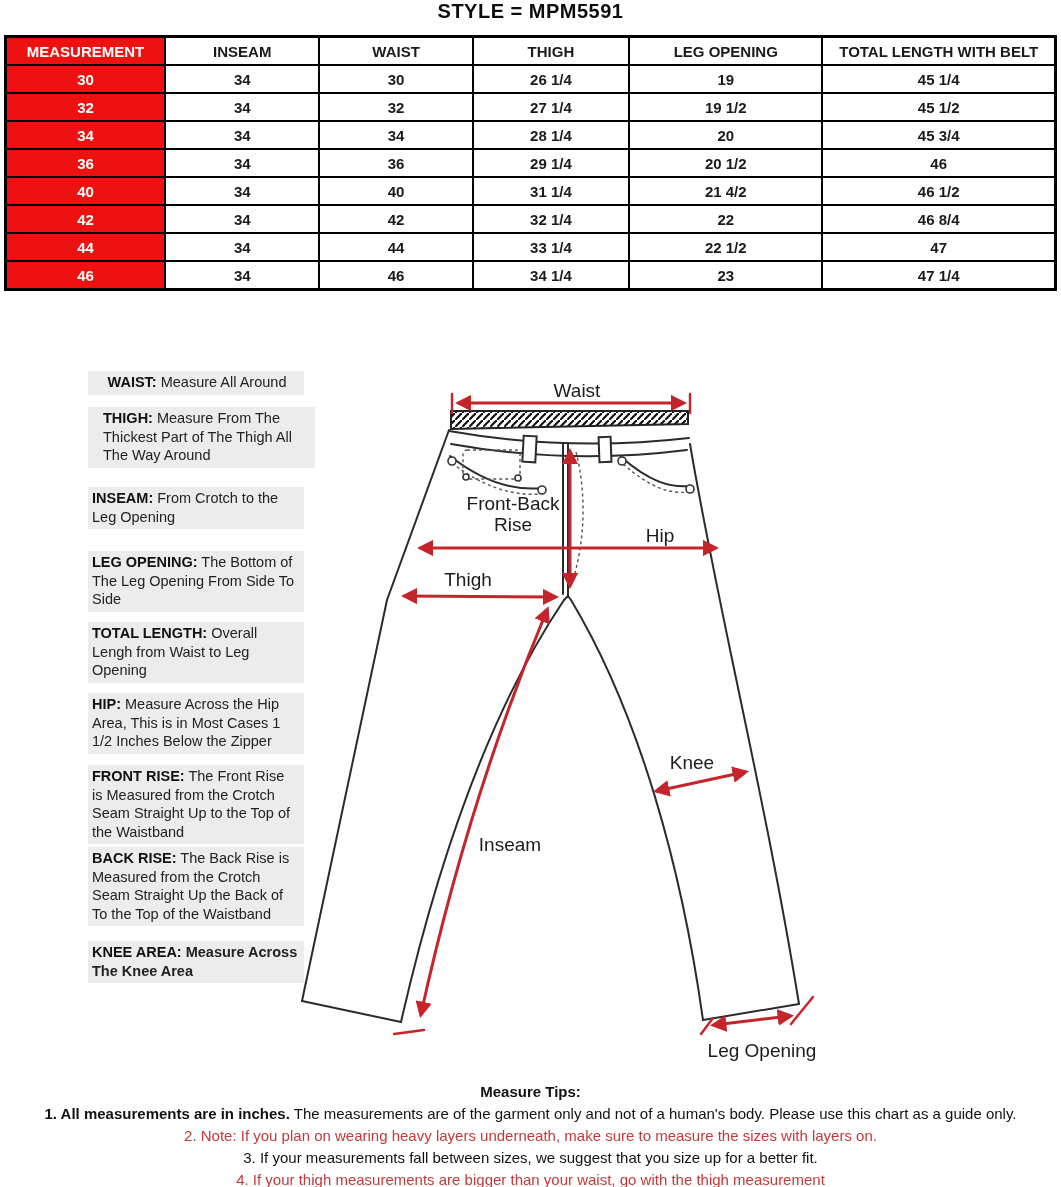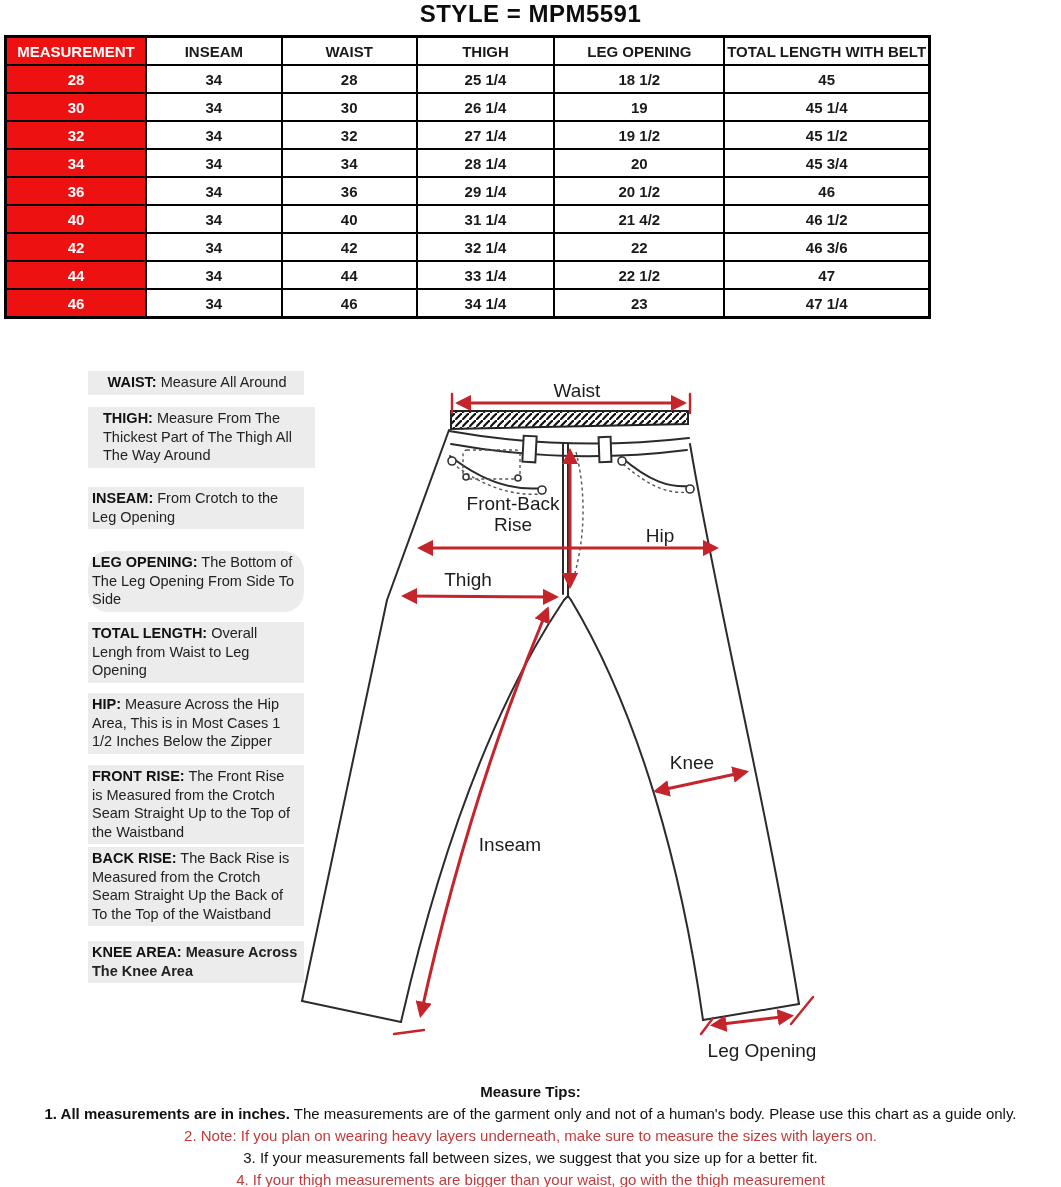--- a/index.html
+++ b/index.html
@@ -1,24 +1,24 @@
 <!DOCTYPE html>
 <html style="--table-red: #ee1111; --arrow-red: #c5242b; --tip-red: #c23a3a; --def-bg: #ececec;"><head>
 <meta charset="utf-8">
 <style>
   html,body{margin:0;padding:0;background:#fff;}
   #page{position:relative;width:1061px;height:1187px;background:#fff;overflow:hidden;
         font-family:"Liberation Sans", sans-serif;color:#111;}
 
   
   #title{position:absolute;top:0;left:0;right:0;text-align:center;
-         font-size:24px;font-weight:bold;letter-spacing:.5px;color:#0d0d0d;}
-
-  
-  table#sizes{position:absolute;top:35px;left:4px;width:927px;border-collapse:collapse;
+         font-size:20px;font-weight:bold;letter-spacing:.5px;color:#0d0d0d;}
+
+  
+  table#sizes{position:absolute;top:35px;left:4px;width:1053px;border-collapse:collapse;
               table-layout:fixed;font-size:15px;font-weight:bold;}
   #sizes th,#sizes td{border:2px solid #000;text-align:center;height:26px;padding:0;
                       white-space:nowrap;overflow:hidden;color:#1a1a1a;}
   #sizes{border:3px solid #000;}
   #sizes .red{background:var(--table-red);color:#fff;}
 
   
   #defs{position:absolute;left:0;top:0;width:0;height:0;}
   .def{position:absolute;left:88px;width:210px;background:var(--def-bg);
        font-size:14.5px;line-height:18.5px;padding:2px 2px 3px 4px;
@@ -63,28 +63,20 @@
           <th class="red">MEASUREMENT</th>
           <th>INSEAM</th>
           <th>WAIST</th>
           <th>THIGH</th>
           <th>LEG OPENING</th>
           <th>TOTAL LENGTH WITH BELT</th>
         </tr>
     </thead>
     <tbody>
         <tr>
-          <td class="red">28</td>
-          <td>34</td>
-          <td>28</td>
-          <td>25 1/4</td>
-          <td>18 1/2</td>
-          <td>45</td>
-        </tr>
-        <tr>
           <td class="red">30</td>
           <td>34</td>
           <td>30</td>
           <td>26 1/4</td>
           <td>19</td>
           <td>45 1/4</td>
         </tr>
         <tr>
           <td class="red">32</td>
           <td>34</td>
@@ -116,21 +108,21 @@
           <td>31 1/4</td>
           <td>21 4/2</td>
           <td>46 1/2</td>
         </tr>
         <tr>
           <td class="red">42</td>
           <td>34</td>
           <td>42</td>
           <td>32 1/4</td>
           <td>22</td>
-          <td>46 3/6</td>
+          <td>46 8/4</td>
         </tr>
         <tr>
           <td class="red">44</td>
           <td>34</td>
           <td>44</td>
           <td>33 1/4</td>
           <td>22 1/2</td>
           <td>47</td>
         </tr>
         <tr>
@@ -144,21 +136,21 @@
       </tbody>
   </table>
 
   <div id="defs">
       <div class="def" style="top: 371px; text-align: center;"><b>WAIST:</b><span> Measure All Around</span></div>
       <div class="def" style="top: 407px; padding-left: 15px;"><b>THIGH:</b><span> Measure From The
 Thickest Part of The Thigh All
 The Way Around</span></div>
       <div class="def" style="top: 487px;"><b>INSEAM:</b><span> From Crotch to the
 Leg Opening</span></div>
-      <div class="def" style="top: 551px; border-radius: 20px;"><b>LEG OPENING:</b><span> The Bottom of
+      <div class="def" style="top: 551px;"><b>LEG OPENING:</b><span> The Bottom of
 The Leg Opening From Side To
 Side</span></div>
       <div class="def" style="top: 622px;"><b>TOTAL LENGTH:</b><span> Overall
 Lengh from Waist to Leg
 Opening</span></div>
       <div class="def" style="top: 693px;"><b>HIP:</b><span> Measure Across the Hip
 Area, This is in Most Cases 1
 1/2 Inches Below the Zipper</span></div>
       <div class="def" style="top: 765px;"><b>FRONT RISE:</b><span> The Front Rise
 is Measured from the Crotch

